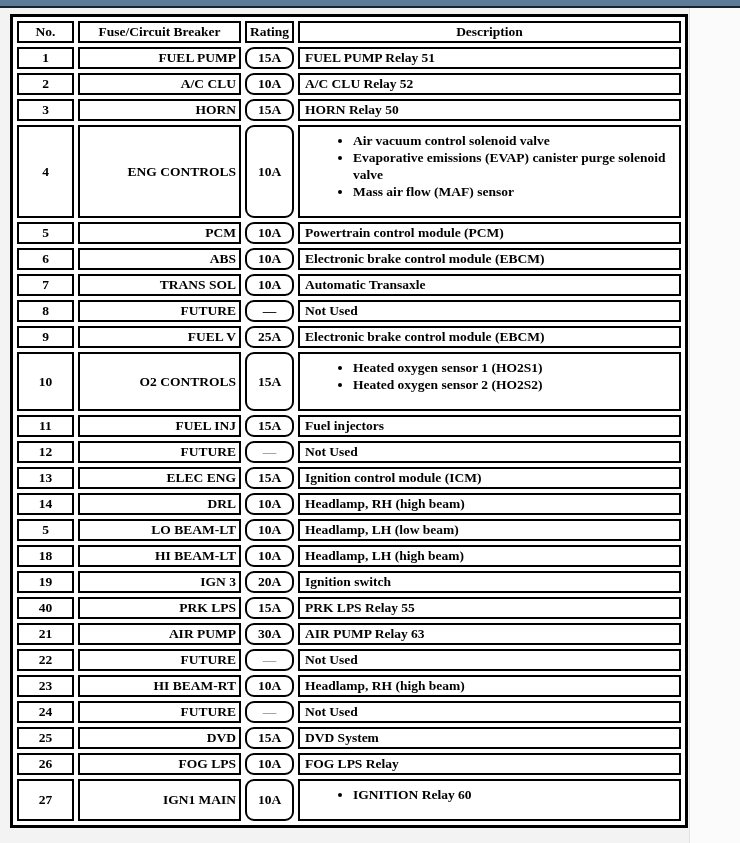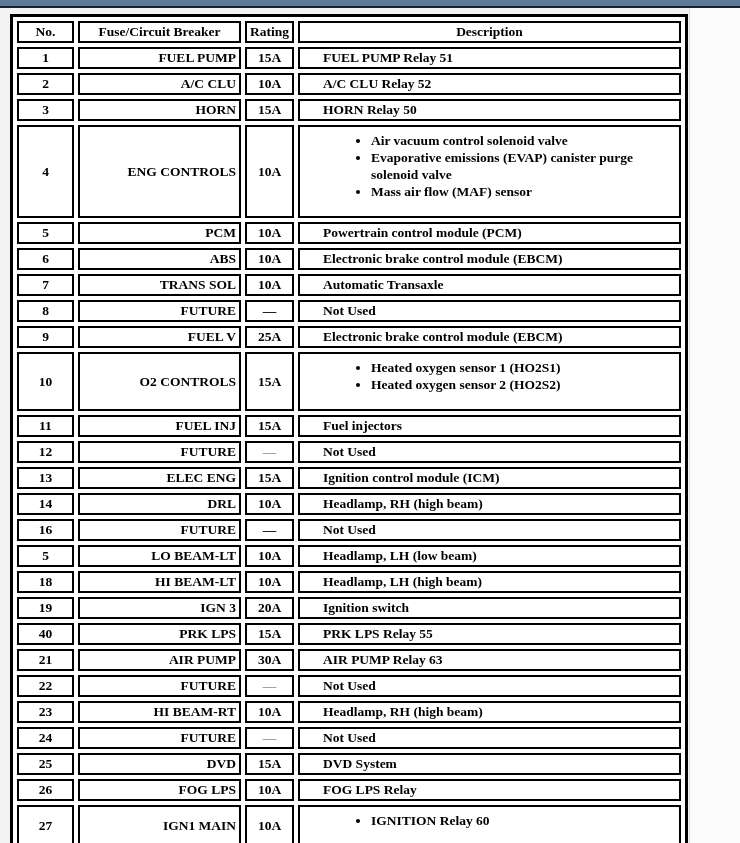--- a/index.html
+++ b/index.html
@@ -57,24 +57,24 @@
     text-align:center;
     height:20px;
     margin-left:40px;
   }
   td{height:19px;}
   col.c-no{width:57px;}
   col.c-fuse{width:163px;}
   col.c-rating{width:49px;}
   col.c-desc{width:auto;}
   td.col-no{text-align:center;}
-  td.col-rating{text-align:center;}
+  td.col-rating{text-align:center;border-radius:9px;}
   td.col-rating.muted{color:#9a9a9a;}
   td.col-fuse{text-align:right;padding-left:4px;}
-  td.col-desc{text-align:left;padding-left:23px;}
+  td.col-desc{text-align:left;padding-left:5px;}
   td.col-desc.has-bullets{
     vertical-align:top;
     padding-top:3px;
     padding-bottom:16px;
   }
   ul.bullets{
     margin:2px 0 0 0;
     padding-left:48px;
     list-style-type:disc;
   }
@@ -197,26 +197,20 @@
             <td class="col-rating">15A</td>
             <td class="col-desc">Ignition control module (ICM)</td>
           </tr>
           <tr>
             <td class="col-no">14</td>
             <td class="col-fuse">DRL</td>
             <td class="col-rating">10A</td>
             <td class="col-desc">Headlamp, RH (high beam)</td>
           </tr>
           <tr>
-            <td class="col-no">16</td>
-            <td class="col-fuse">FUTURE</td>
-            <td class="col-rating">—</td>
-            <td class="col-desc">Not Used</td>
-          </tr>
-          <tr>
             <td class="col-no">5</td>
             <td class="col-fuse">LO BEAM-LT</td>
             <td class="col-rating">10A</td>
             <td class="col-desc">Headlamp, LH (low beam)</td>
           </tr>
           <tr>
             <td class="col-no">18</td>
             <td class="col-fuse">HI BEAM-LT</td>
             <td class="col-rating">10A</td>
             <td class="col-desc">Headlamp, LH (high beam)</td>

